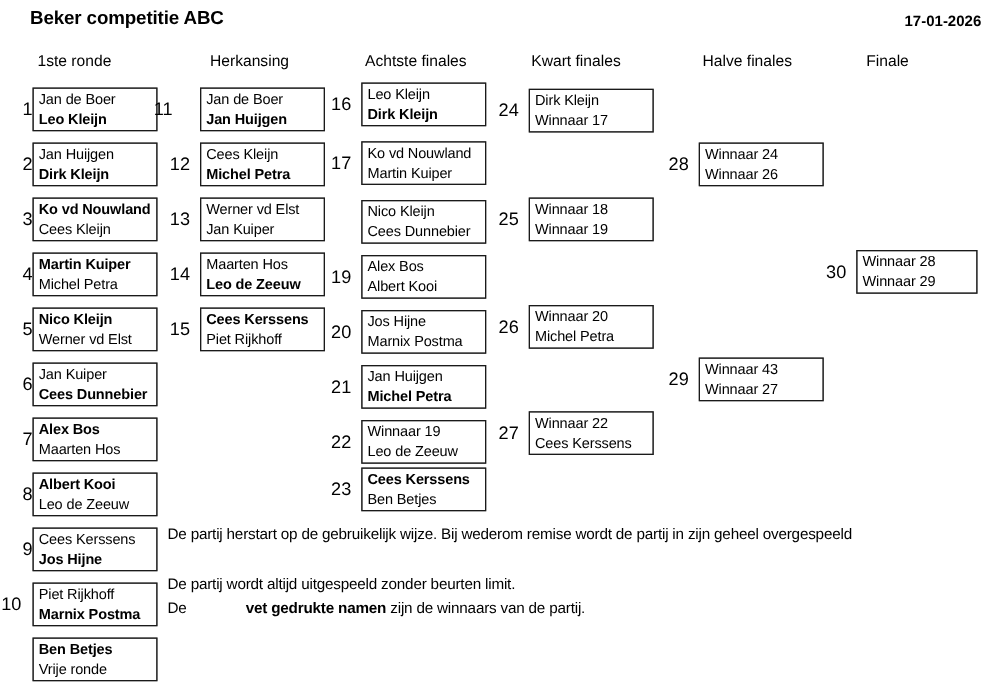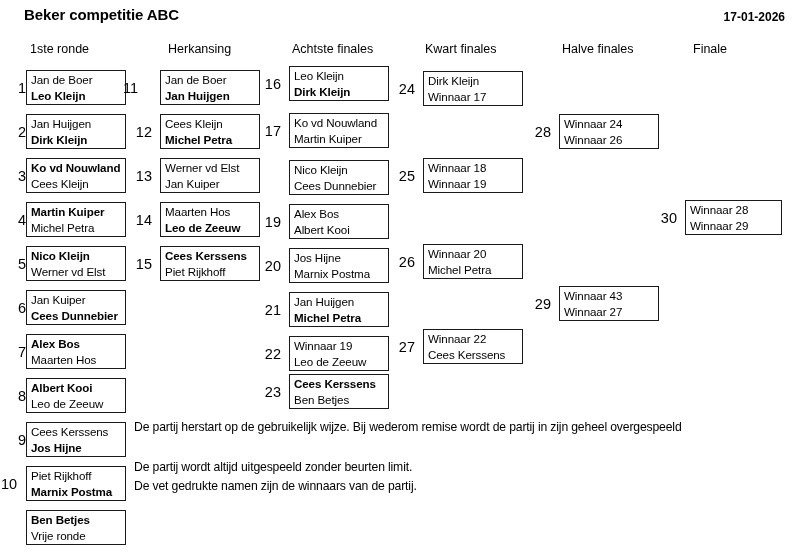--- a/index.html
+++ b/index.html
@@ -73,21 +73,21 @@
     white-space: nowrap;
   }
   
   .note {
     position: absolute;
     font-size: 12.2px;
     line-height: 18.5px;
     white-space: nowrap;
     letter-spacing: -0.15px;
   }
-  .note b { font-weight: normal; }
+  .note b { font-weight: bold; margin-left: 44px; }
 </style>
 </head>
 <body>
 
 <div id="page">
 
   <div class="page-title">Beker competitie ABC</div>
   <div class="page-date">17-01-2026</div>
 
   <div id="col-heads">

